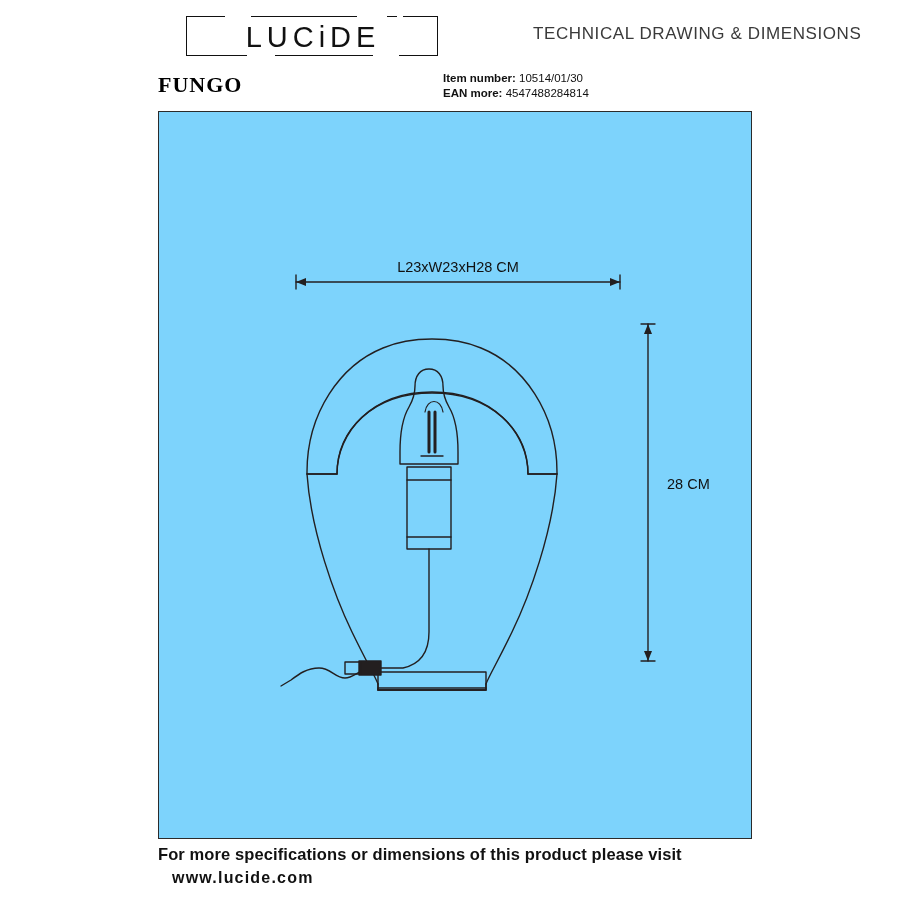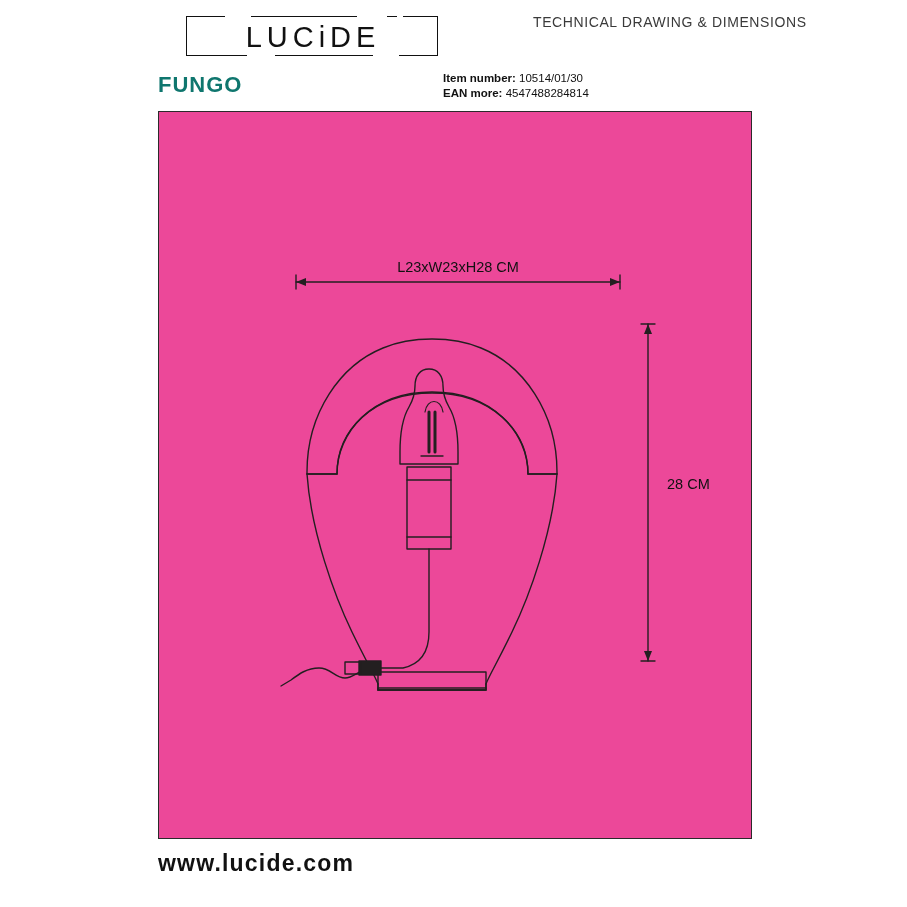--- a/index.html
+++ b/index.html
@@ -60,54 +60,55 @@
   }
   .notch-top-left  { left: 38px;  top: -3px;  width: 26px; height: 7px; }
   .notch-top-right { left: 170px; top: -3px;  width: 30px; height: 7px; }
   .notch-bot-left  { left: 60px;  top: 36px;  width: 28px; height: 7px; }
   .notch-bot-right { left: 186px; top: 36px;  width: 26px; height: 7px; }
   .notch-right-v   { left: 210px; top: -2px;  width: 6px;  height: 18px;}
 
   .tech-label {
     position: absolute;
     left: 533px;
-    top: 14px;
-    font-size: 14px;
+    top: 24px;
+    font-size: 17px;
     letter-spacing: 0.6px;
     color: #3a3a3a;
   }
   .product-title {
     position: absolute;
     left: 158px;
     top: 72px;
     font-size: 22px;
     font-weight: bold;
     letter-spacing: 1px;
-    color: #0f766e;
+    color: #000000;
+    font-family: Liberation Serif, serif;
   }
   .item-info {
     position: absolute;
     left: 443px;
     top: 71px;
     font-size: 11.5px;
     line-height: 15px;
     color: #111;
   }
   .item-info b { font-weight: bold; }
 
   
   .frame {
     position: absolute;
     left: 158px;
     top: 111px;
     width: 594px;
     height: 728px;
     border: 1px solid #2b2b2b;
     box-sizing: border-box;
-    background: #ec4899;
+    background: #7dd3fc;
   }
 
   .drawing {
     position: absolute;
     left: 0; top: 0;
     width: 594px;
     height: 728px;
   }
 
   
@@ -118,24 +119,25 @@
     width: 600px;
   }
   .footer-line1 {
     font-size: 16.5px;
     font-weight: bold;
     color: #111;
     letter-spacing: 0.1px;
   }
   .footer-line2 {
     margin-top: 5px;
-    font-size: 23px;
+    font-size: 16px;
     font-weight: bold;
     letter-spacing: 1.2px;
     color: #111;
+    margin-left: 14px;
   }
 </style>
 </head>
 <body>
 
 <div class="page">
 
   <div class="header">
 
     <div class="logo-box">
@@ -263,16 +265,17 @@
 
       </g>
 
       <text x="299" y="160" text-anchor="middle" font-family="Liberation Sans, sans-serif" font-size="14.5" fill="#111">L23xW23xH28 CM</text>
 
       <text x="508" y="377" font-family="Liberation Sans, sans-serif" font-size="14.5" fill="#111">28 CM</text>
     </svg>
   </div>
 
   <div class="footer">
+    <div class="footer-line1">For more specifications or dimensions of this product please visit</div>
     <div class="footer-line2">www.lucide.com</div>
   </div>
 
 </div>
 
 </body></html>

